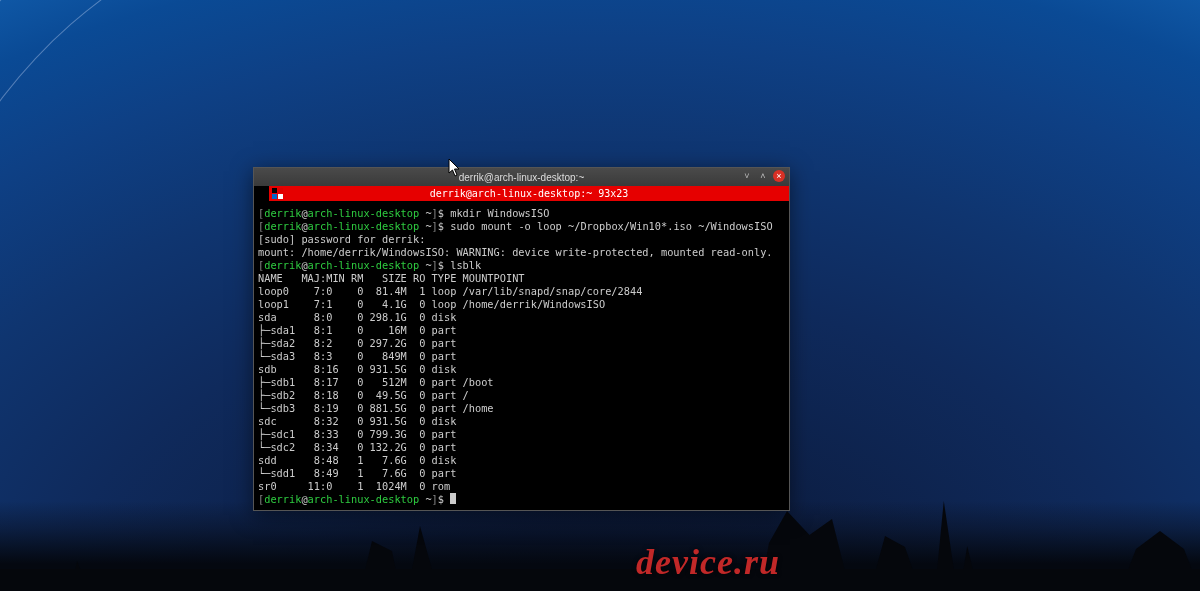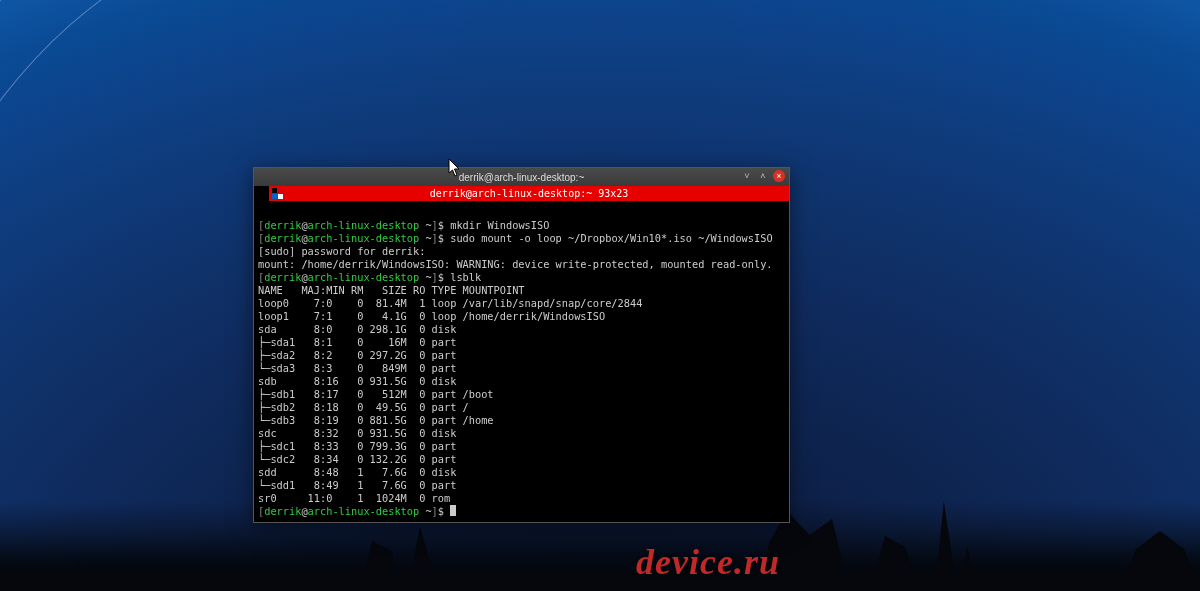--- a/index.html
+++ b/index.html
@@ -92,21 +92,21 @@
       linear-gradient(#d00,#d00) 6px 0/5px 5px no-repeat,
       linear-gradient(#06c,#06c) 0 6px/5px 5px no-repeat,
       linear-gradient(#fff,#fff) 6px 6px/5px 5px no-repeat;
   }
   .term-body {
     background: #000;
     color: #ccc;
     font-family: "DejaVu Sans Mono", "Courier New", monospace;
     font-size: 10.3px;
     line-height: 13px;
-    padding: 18px 4px 4px 4px;
+    padding: 6px 4px 4px 4px;
     white-space: pre;
     min-height: 282px;
     overflow: hidden;
   }
   .term-line { white-space: pre; }
   .prompt-open, .prompt-close { color: #888; }
   .prompt-user { color: #2ecc40; }
   .prompt-at   { color: #ccc; }
   .prompt-host { color: #2ecc40; }
   .prompt-cwd  { color: #ccc; }

